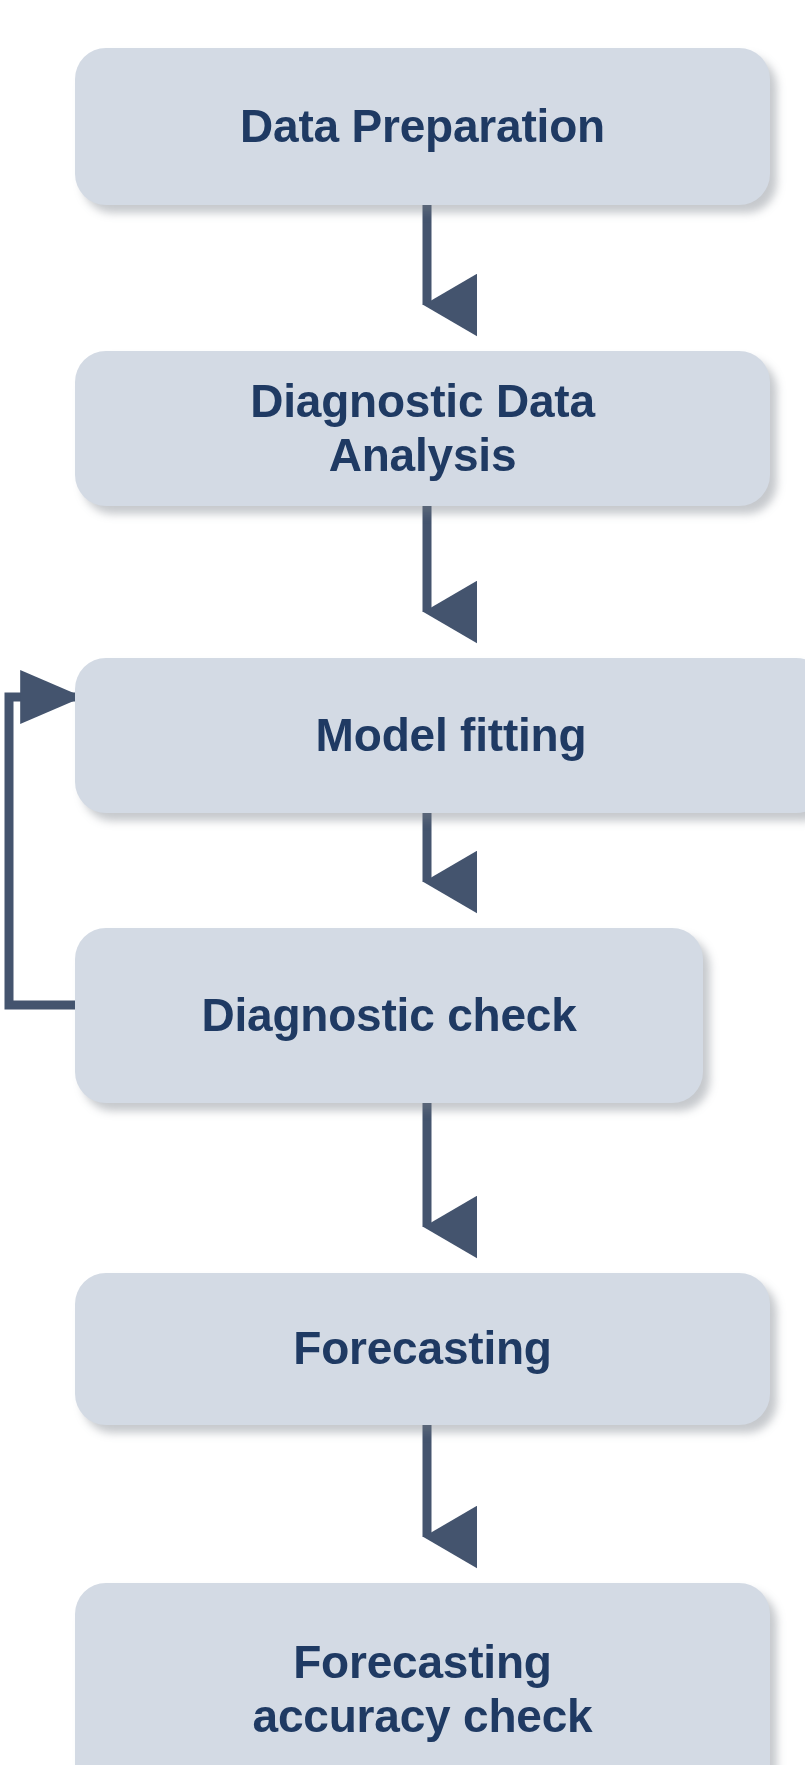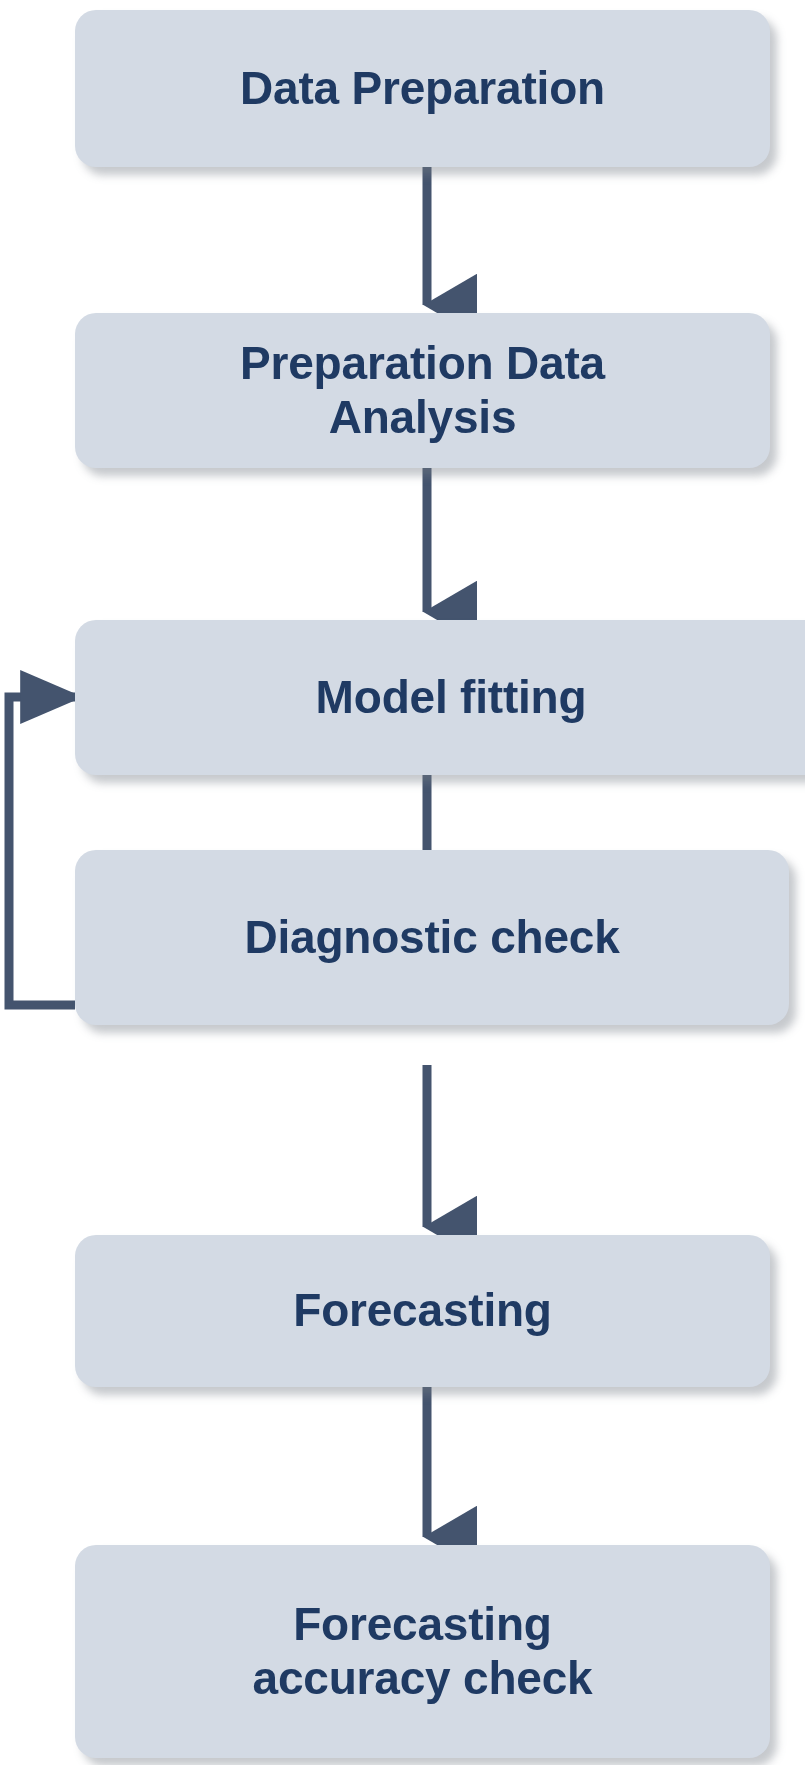--- a/index.html
+++ b/index.html
@@ -21,42 +21,43 @@
     position: absolute;
     left: 0;
     top: 0;
     width: 805px;
     height: 1765px;
   }
   .node {
     position: absolute;
     box-sizing: border-box;
     background: #d3dae4;
-    border-radius: 21px;
+    border-radius: 31px;
     box-shadow: 7px 8px 9px rgba(120,126,136,0.42);
     display: flex;
     align-items: center;
     justify-content: center;
     text-align: center;
     z-index: 2;
+    margin-top: 38px;
   }
   .node-label {
     color: #1f3a63;
     font-family: "Liberation Sans", sans-serif;
     font-weight: bold;
     font-size: 46px;
     line-height: 1.17;
     letter-spacing: -0.2px;
     white-space: pre-line;
     padding: 0 20px;
   }
   #node-data-preparation      { left: 75px; top: 10px;   width: 695px; height: 157px; }
   #node-exploratory-data-analysis { left: 75px; top: 313px;  width: 695px; height: 155px; }
   #node-model-fitting         { left: 75px; top: 620px;  width: 752px; height: 155px; }
-  #node-diagnostic-check      { left: 75px; top: 850px;  width: 714px; height: 175px; }
+  #node-diagnostic-check      { left: 75px; top: 890px;  width: 628px; height: 175px; }
   #node-forecasting           { left: 75px; top: 1235px; width: 695px; height: 152px; }
   #node-forecasting-accuracy-check { left: 75px; top: 1545px; width: 695px; height: 213px; }
 </style>
 </head>
 <body>
 
 <div id="canvas">
 
   <svg id="flow-svg" viewBox="0 0 805 1765" xmlns="http://www.w3.org/2000/svg">
     <defs>
@@ -79,21 +80,21 @@
     <line x1="427" y1="1387" x2="427" y2="1537" stroke="#44546e" stroke-width="9" marker-end="url(#arrowhead-down)"></line>
 
     <path d="M 75 1005 L 9 1005 L 9 697 L 76 697" fill="none" stroke="#44546e" stroke-width="9" stroke-linecap="butt" stroke-linejoin="miter" marker-end="url(#arrowhead-right)"></path>
   </svg>
 
   <div class="node" id="node-data-preparation">
     <span class="node-label">Data Preparation</span>
   </div>
 
   <div class="node" id="node-exploratory-data-analysis">
-    <span class="node-label">Preparation Data
+    <span class="node-label">Diagnostic Data
 Analysis</span>
   </div>
 
   <div class="node" id="node-model-fitting">
     <span class="node-label">Model fitting</span>
   </div>
 
   <div class="node" id="node-diagnostic-check">
     <span class="node-label">Diagnostic check</span>
   </div>

